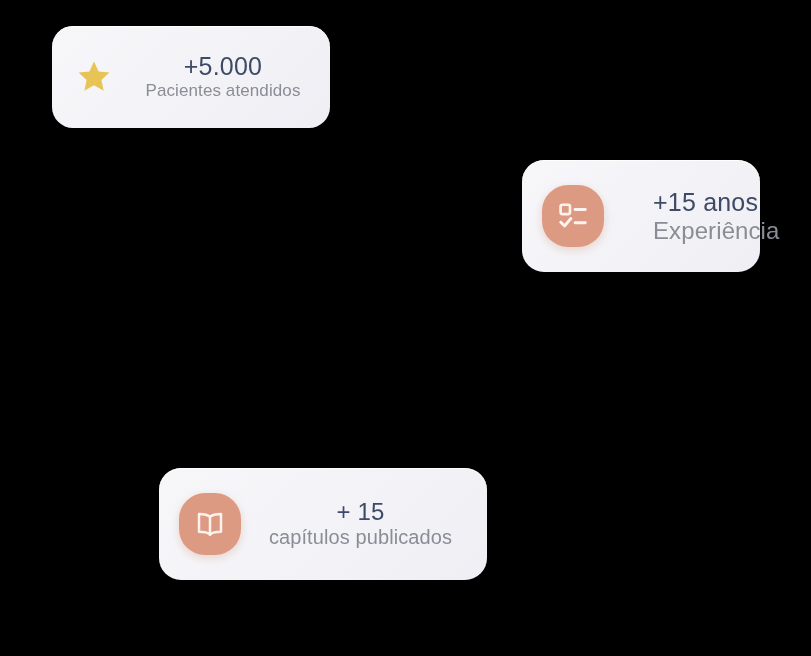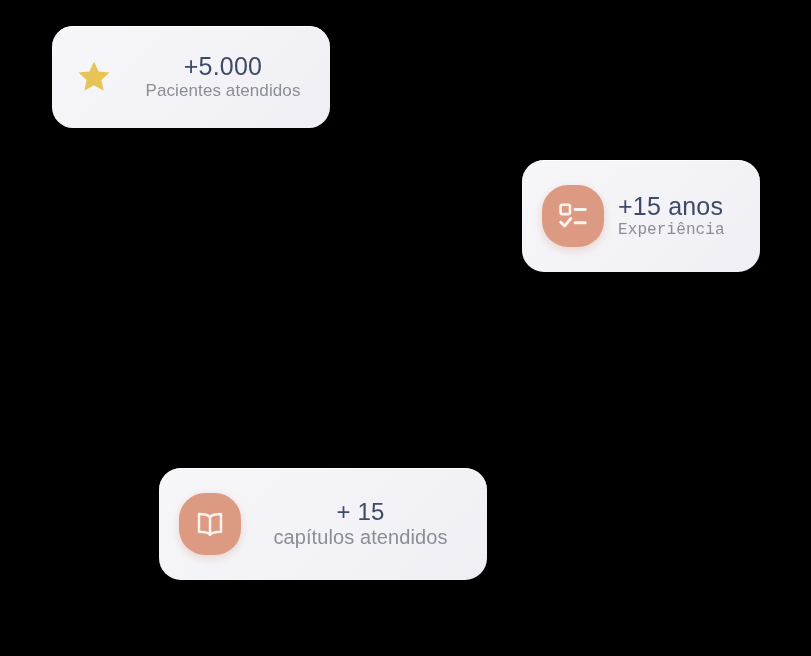--- a/index.html
+++ b/index.html
@@ -128,23 +128,23 @@
     font-size: 21px;
     font-weight: 400;
     letter-spacing: 0.1px;
     white-space: nowrap;
   }
 
   
   .card-patients .stat-value { font-size: 25px; }
   .card-patients .stat-label { font-size: 17px; }
 
-  .card-experience .card-text { align-items: flex-start; text-align: left; }
+  .card-experience .card-text { align-items: flex-start; text-align: left; margin-left: 35px; }
   .card-experience .stat-value { font-size: 25px; }
-  .card-experience .stat-label { font-size: 16px; font-family: Liberation Mono, monospace; }
+  .card-experience .stat-label { font-size: 24px; }
 
   .card-publications .stat-value { font-size: 24px; }
   .card-publications .stat-label,
   .card-publications .stat-label-line2 { font-size: 20px; line-height: 1.2; }
 </style>
 </head>
 <body>
 
 <div id="stage">
 
@@ -188,17 +188,17 @@
         <svg width="34" height="34" viewBox="0 0 26 26" aria-hidden="true">
           <path d="M13 7.6C11.3 6.0 8.9 5.4 4.6 5.4 L4.6 19.0 C8.9 19.0 11.3 19.6 13 21.1" fill="none" stroke="#fdf3ee" stroke-width="1.9" stroke-linecap="round" stroke-linejoin="round"></path>
           <path d="M13 7.6C14.7 6.0 17.1 5.4 21.4 5.4 L21.4 19.0 C17.1 19.0 14.7 19.6 13 21.1" fill="none" stroke="#fdf3ee" stroke-width="1.9" stroke-linecap="round" stroke-linejoin="round"></path>
           <line x1="13" y1="7.6" x2="13" y2="21.1" stroke="#fdf3ee" stroke-width="1.9" stroke-linecap="round"></line>
         </svg>
       </div>
     </div>
 
     <div class="card-text">
       <div class="stat-value">+ 15</div>
-      <div class="stat-label-line2">capítulos atendidos</div>
+      <div class="stat-label-line2">capítulos publicados</div>
     </div>
   </div>
 
 </div>
 
 </body></html>

